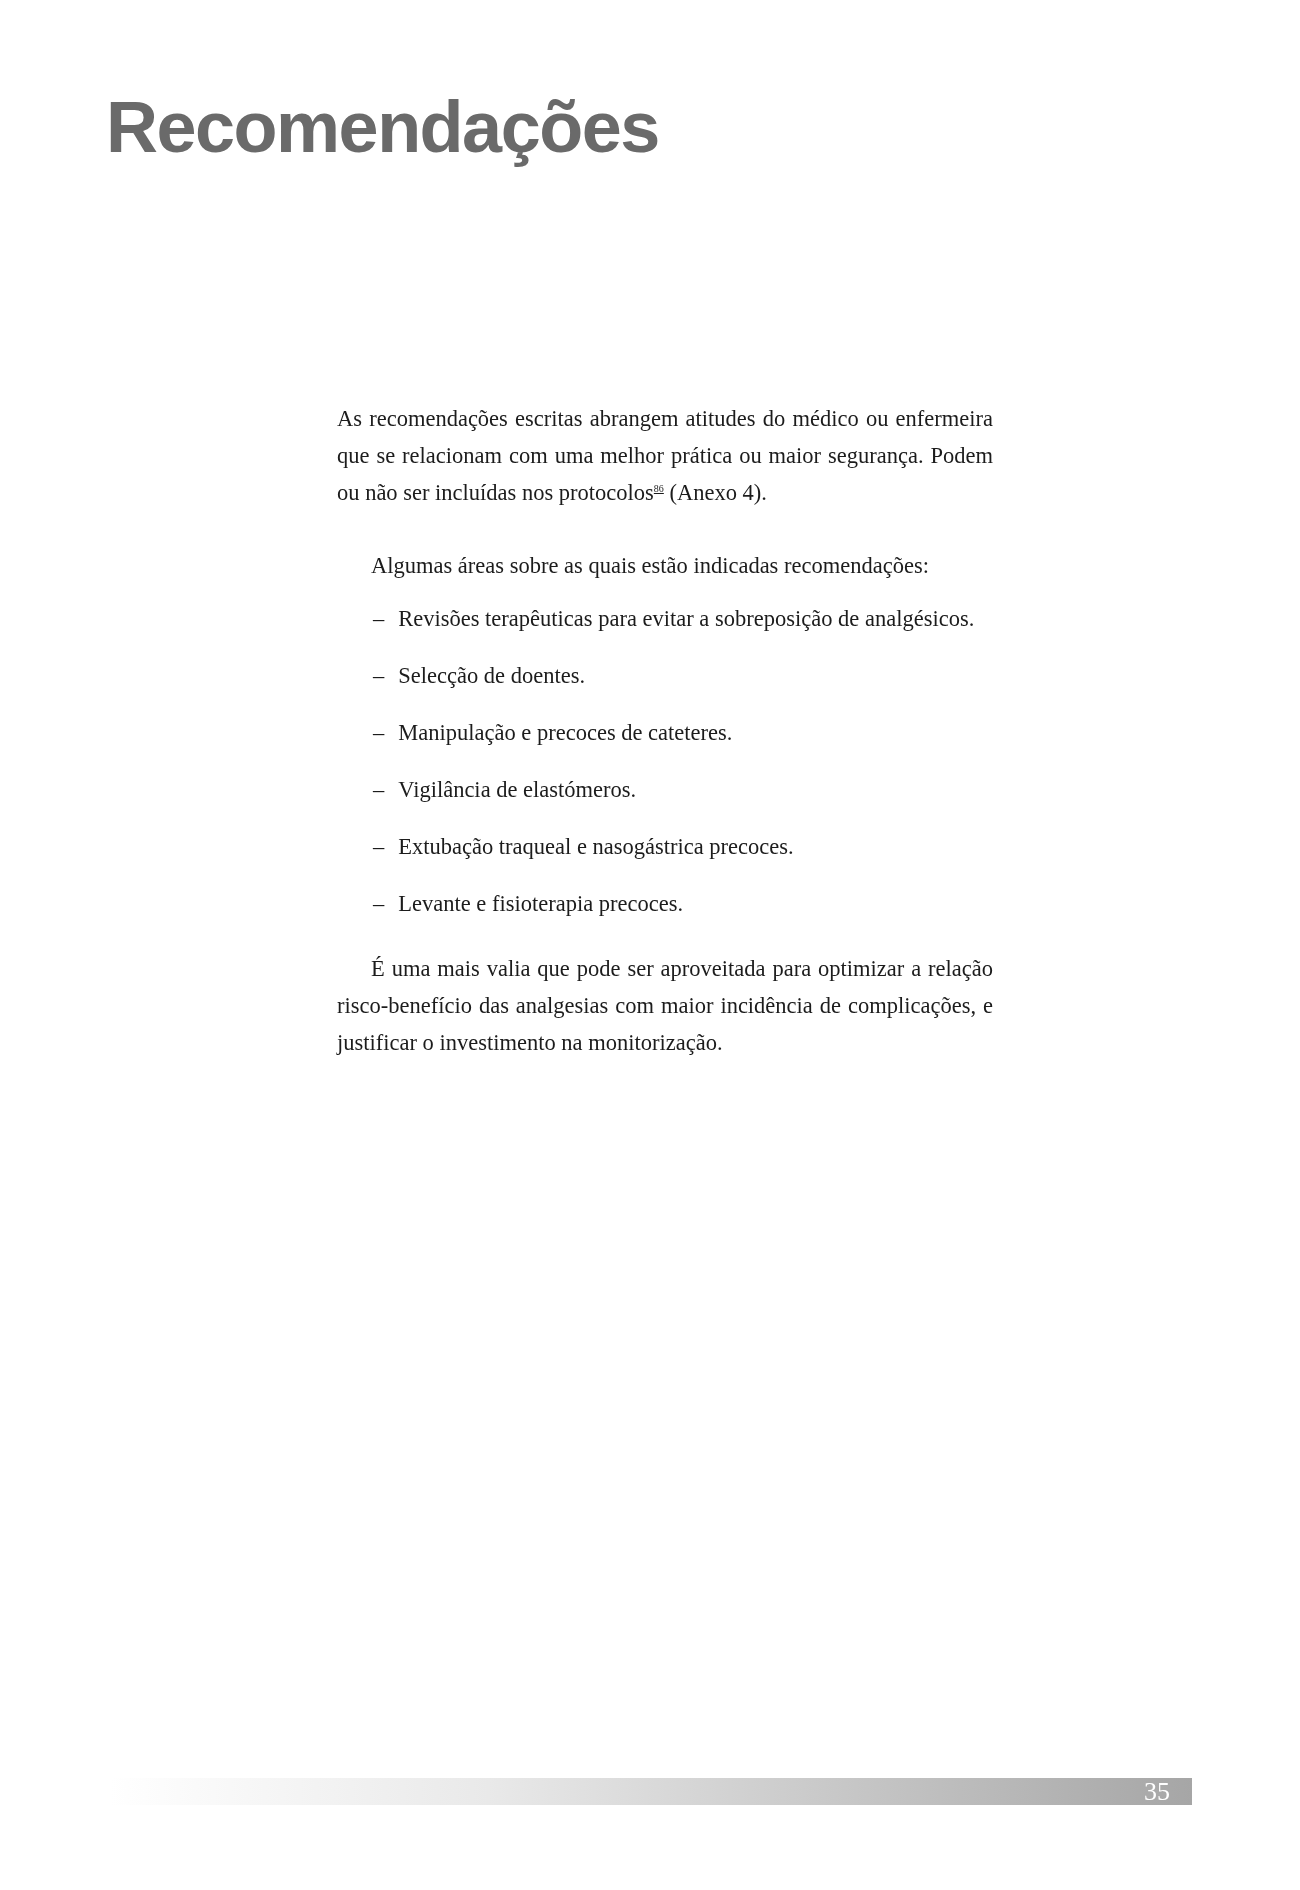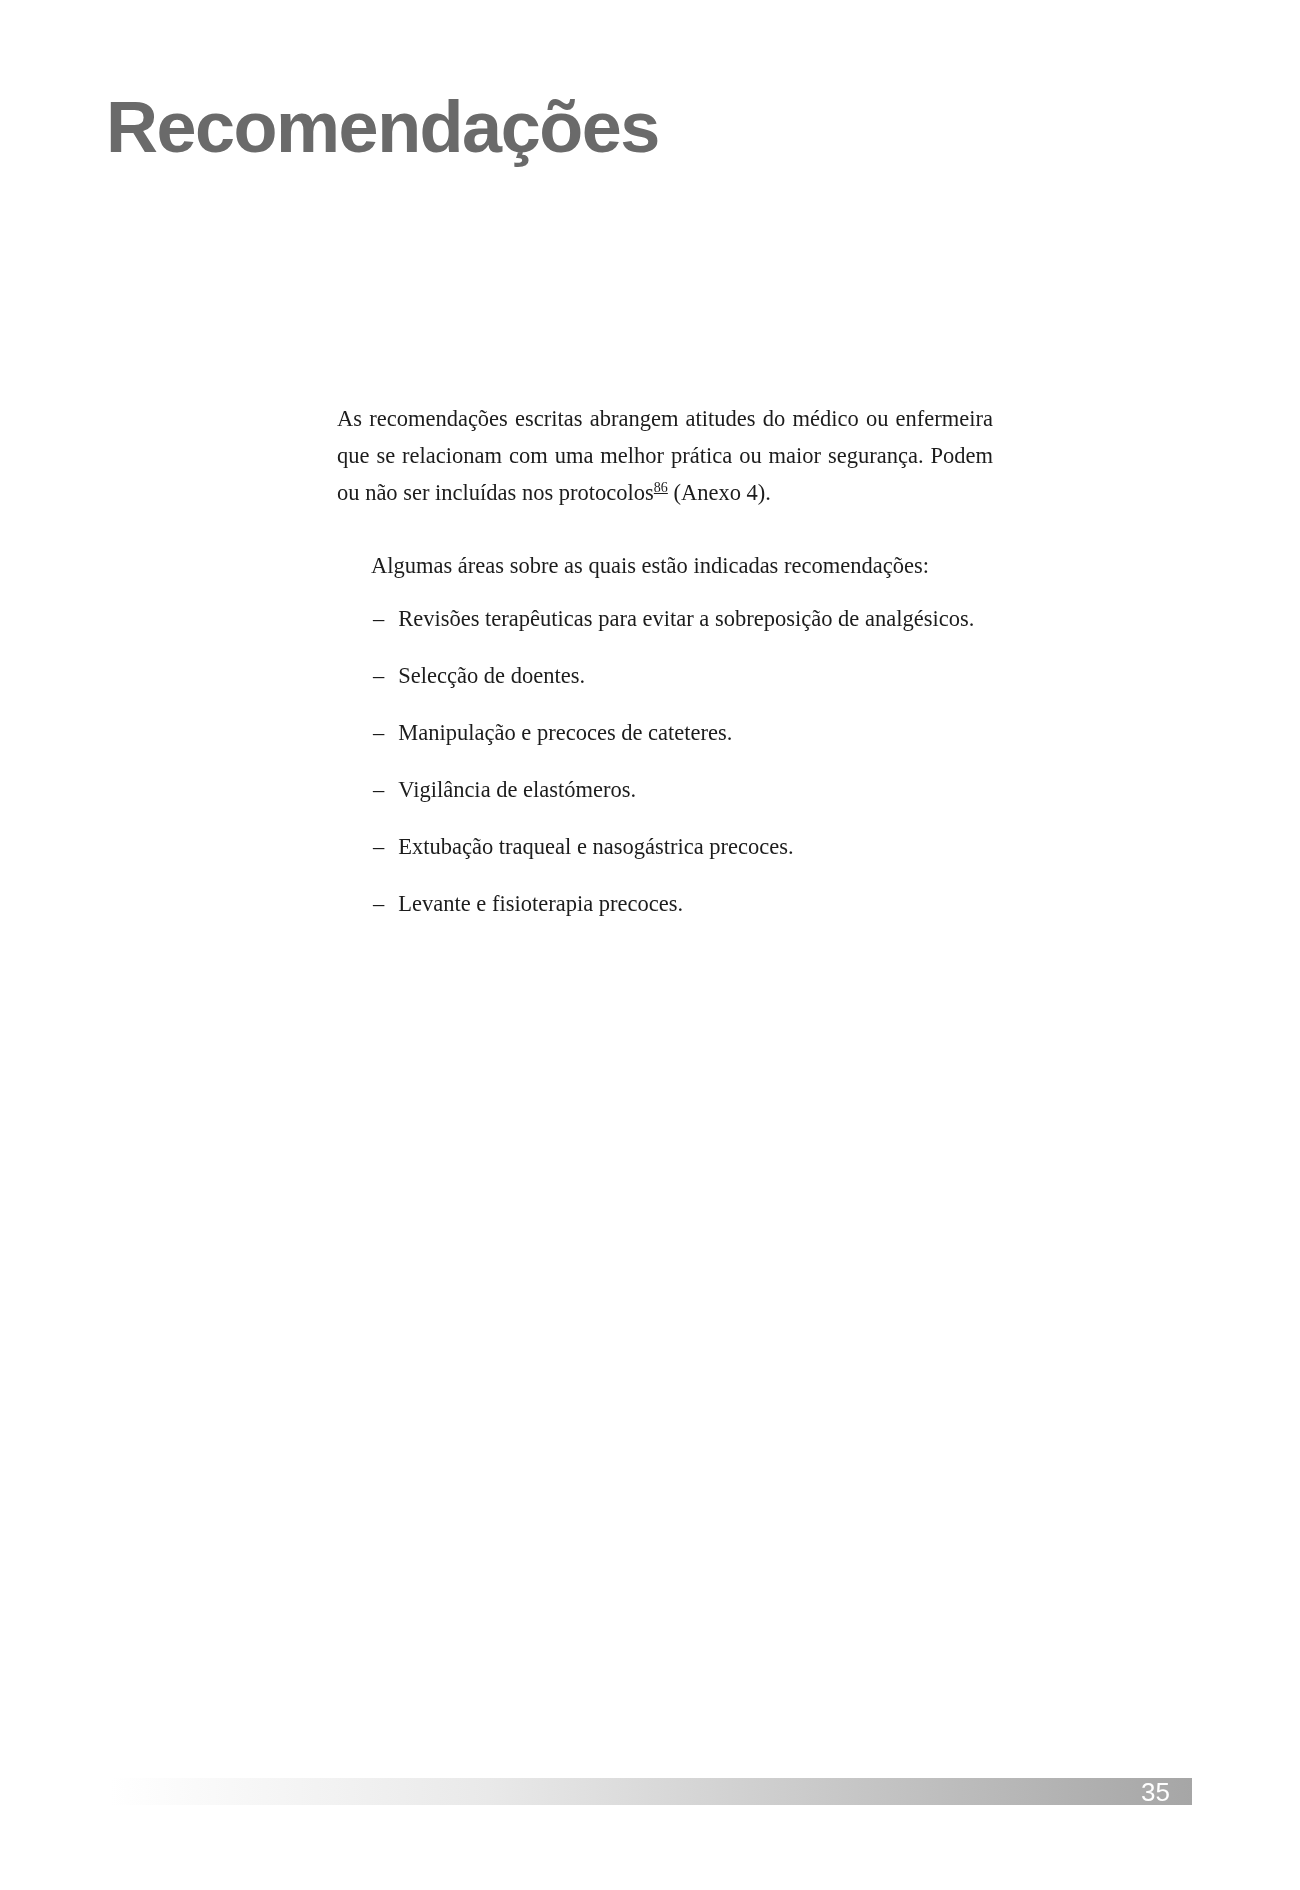--- a/index.html
+++ b/index.html
@@ -33,21 +33,21 @@
     position:absolute;
     left:337px;
     top:400px;
     width:656px;
     font-size:22.5px;
     line-height:37px;
     text-align:justify;
   }
   .para{ text-align:justify; }
   .para sup{
-    font-size:14px;
+    font-size:10px;
     line-height:0;
     vertical-align:super;
     text-decoration:underline;
   }
   .indented{ text-indent:34px; }
   .list-intro{
     margin-top:36px;
     text-indent:34px;
     text-align:left;
   }
@@ -75,21 +75,21 @@
     width:1082px;
     height:27px;
     background:linear-gradient(to right, var(--bar-start) 0%, #e9e9e9 35%, var(--bar-end) 100%);
   }
   .page-number{
     position:absolute;
     right:22px;
     top:0;
     height:42px;
     line-height:28px;
-    font-family:Liberation Sans, sans-serif;
+    font-family:Liberation Serif, serif;
     font-size:26px;
     color:var(--pagenum-color);
   }
 </style>
 </head>
 <body>
 
 <div>
 
   <h1 class="page-title">Recomendações</h1>
@@ -103,20 +103,21 @@
     <ul class="rec-list">
       <li><span class="dash">–</span><span>Revisões terapêuticas para evitar a sobreposição de analgésicos.</span></li>
       <li><span class="dash">–</span><span>Selecção de doentes.</span></li>
       <li><span class="dash">–</span><span>Manipulação e precoces de cateteres.</span></li>
       <li><span class="dash">–</span><span>Vigilância de elastómeros.</span></li>
       <li><span class="dash">–</span><span>Extubação traqueal e nasogástrica precoces.</span></li>
       <li><span class="dash">–</span><span>Levante e fisioterapia precoces.</span></li>
     </ul>
 
 
+    <p class="para indented para-3">É uma mais valia que pode ser aproveitada para optimizar a relação risco-benefício das analgesias com maior incidência de complicações, e justificar o investimento na monitorização.</p>
 
   </div>
 
   <div class="footer-bar">
     <span class="page-number">35</span>
   </div>
 
 </div>
 
 </body></html>

